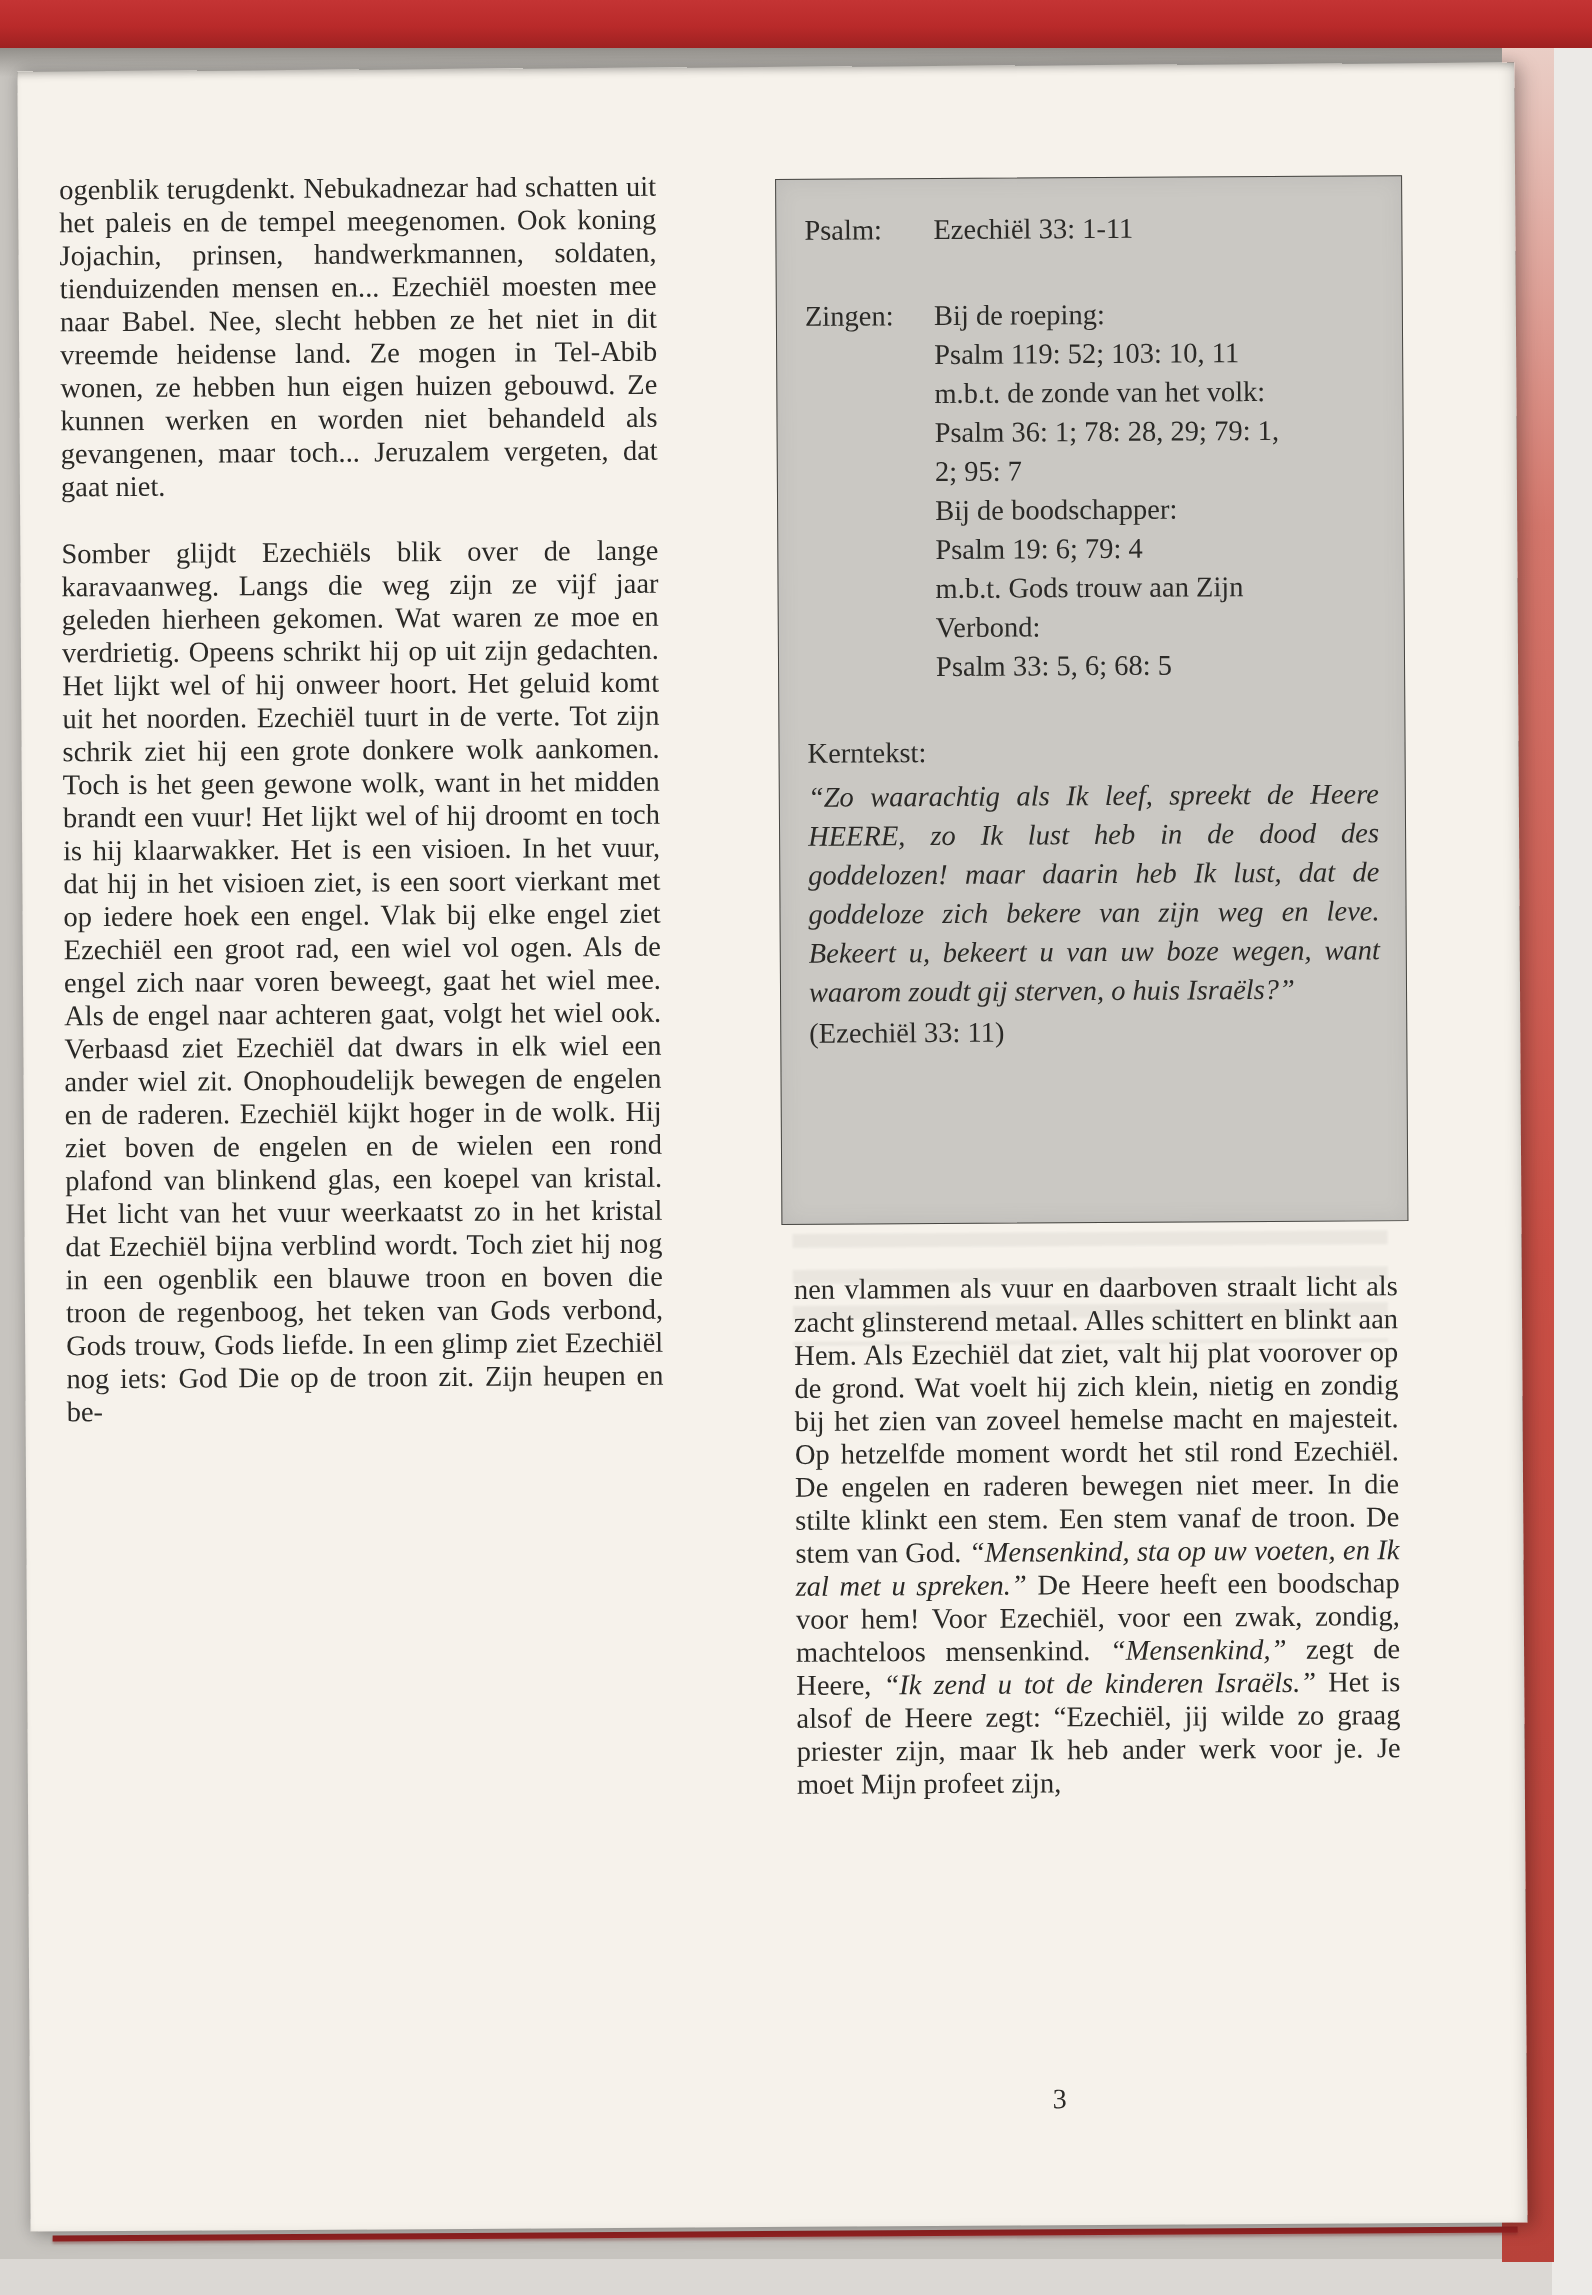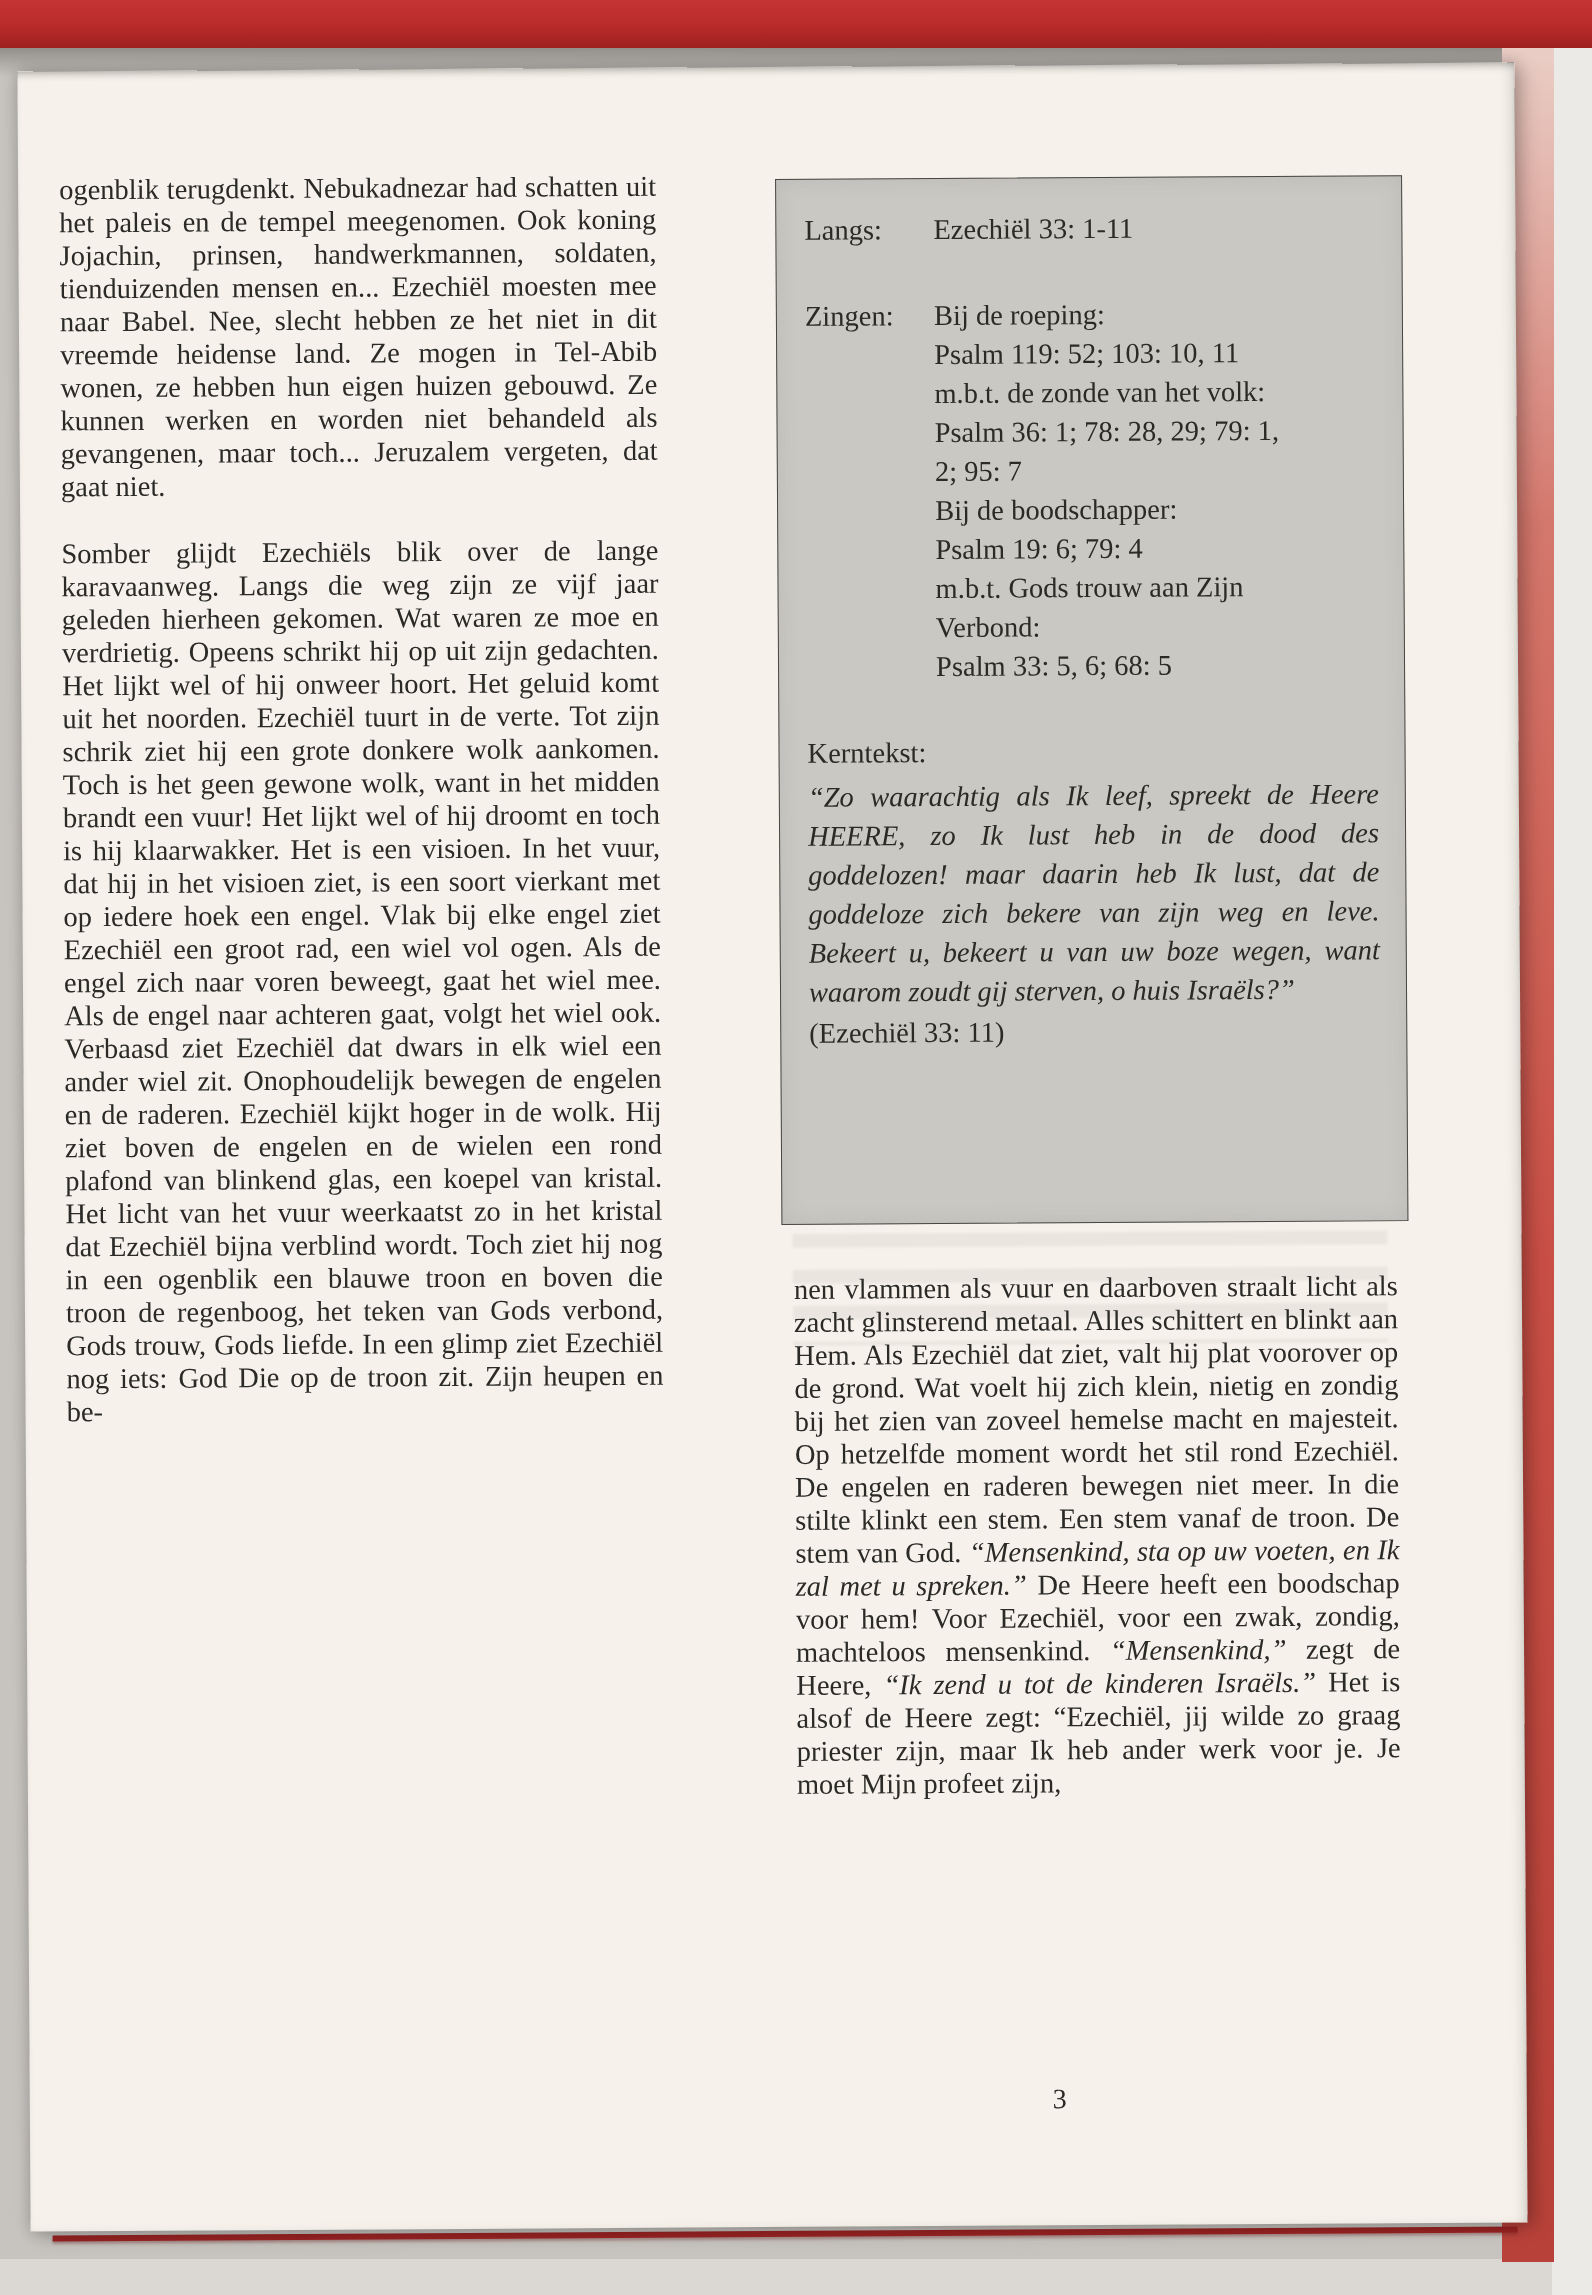--- a/index.html
+++ b/index.html
@@ -130,21 +130,21 @@
 
     <div class="col-left">
       <p>ogenblik terugdenkt. Nebukadnezar had schatten uit het paleis en de tempel meegenomen. Ook koning Jojachin, prinsen, handwerkmannen, soldaten, tienduizenden mensen en... Ezechiël moesten mee naar Babel. Nee, slecht hebben ze het niet in dit vreemde heidense land. Ze mogen in Tel-Abib wonen, ze hebben hun eigen huizen gebouwd. Ze kunnen werken en worden niet behandeld als gevangenen, maar toch... Jeruzalem vergeten, dat gaat niet.</p>
       <p>Somber glijdt Ezechiëls blik over de lange karavaanweg. Langs die weg zijn ze vijf jaar geleden hierheen gekomen. Wat waren ze moe en verdrietig. Opeens schrikt hij op uit zijn gedachten. Het lijkt wel of hij onweer hoort. Het geluid komt uit het noorden. Ezechiël tuurt in de verte. Tot zijn schrik ziet hij een grote donkere wolk aankomen. Toch is het geen gewone wolk, want in het midden brandt een vuur! Het lijkt wel of hij droomt en toch is hij klaarwakker. Het is een visioen. In het vuur, dat hij in het visioen ziet, is een soort vierkant met op iedere hoek een engel. Vlak bij elke engel ziet Ezechiël een groot rad, een wiel vol ogen. Als de engel zich naar voren beweegt, gaat het wiel mee. Als de engel naar achteren gaat, volgt het wiel ook. Verbaasd ziet Ezechiël dat dwars in elk wiel een ander wiel zit. Onophoudelijk bewegen de engelen en de raderen. Ezechiël kijkt hoger in de wolk. Hij ziet boven de engelen en de wielen een rond plafond van blinkend glas, een koepel van kristal. Het licht van het vuur weerkaatst zo in het kristal dat Ezechiël bijna verblind wordt. Toch ziet hij nog in een ogenblik een blauwe troon en boven die troon de regenboog, het teken van Gods verbond, Gods trouw, Gods liefde. In een glimp ziet Ezechiël nog iets: God Die op de troon zit. Zijn heupen en be-</p>
     </div>
 
     <div class="col-right">
 
       <div class="info-box">
         <div class="box-row">
-          <div class="box-label">Langs:</div>
+          <div class="box-label">Psalm:</div>
           <div class="box-content">Ezechiël 33: 1-11</div>
         </div>
 
         <div class="box-row">
           <div class="box-label">Zingen:</div>
           <div class="box-content">
             <div>Bij de roeping:</div>
             <div>Psalm 119: 52; 103: 10, 11</div>
             <div>m.b.t. de zonde van het volk:</div>
             <div>Psalm 36: 1; 78: 28, 29; 79: 1,</div>

